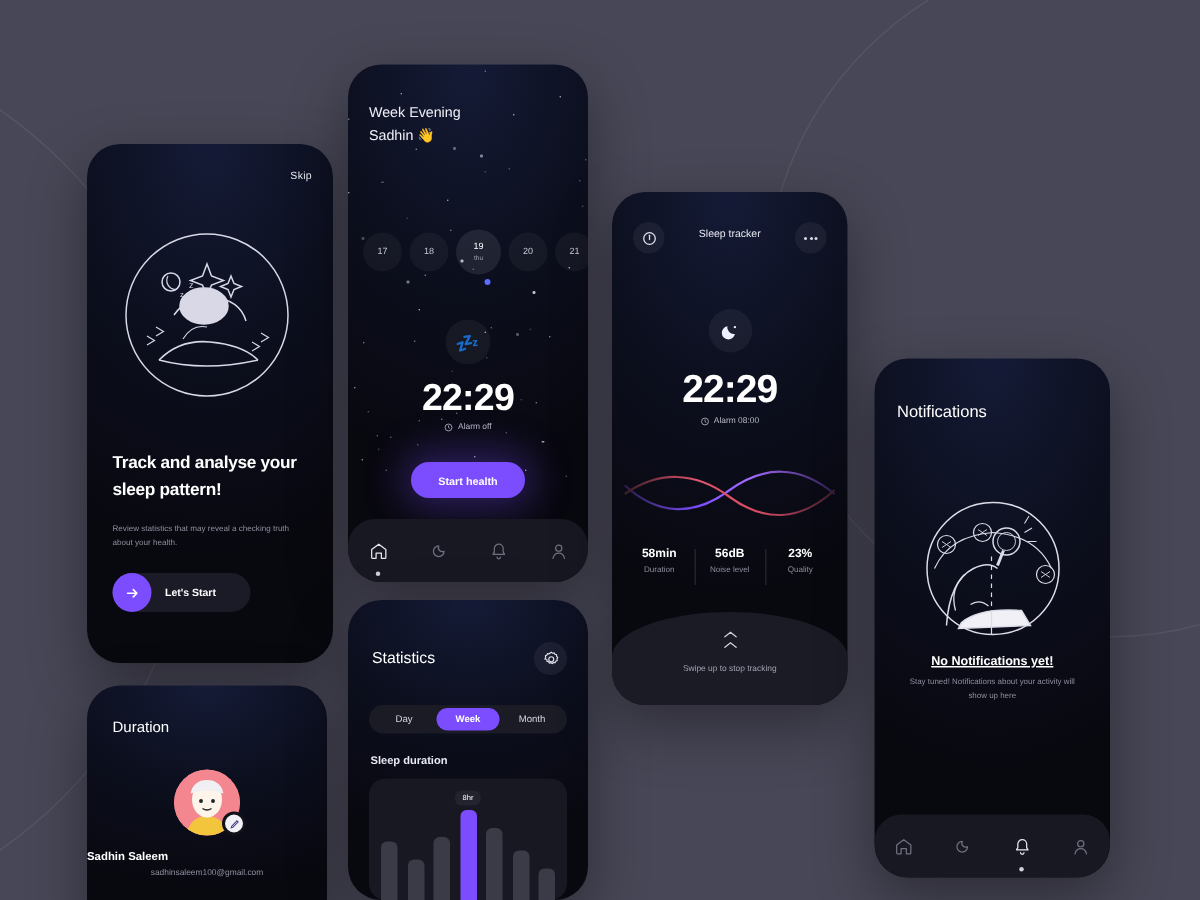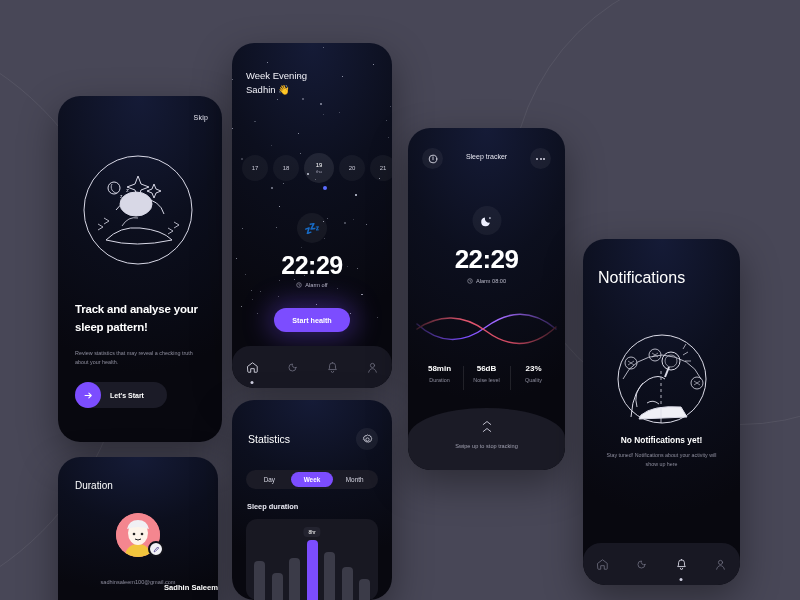--- a/index.html
+++ b/index.html
@@ -44,21 +44,21 @@
   #lets-start-label { margin-left: 9px; font-size: 7px; font-weight: bold; color: #fff; }
 
   
   #screen-profile { left: 58px; top: 457px; width: 160px; height: 170px; }
   #profile-title { position: absolute; left: 17px; top: 23px; font-size: 10px; color: #fff; }
   #profile-avatar-wrap { position: absolute; left: 50%; transform: translateX(-50%); top: 56px; width: 44px; height: 44px; }
   #profile-avatar { width: 44px; height: 44px; border-radius: 50%; background: #f4868f; overflow: hidden; position: relative; }
   #profile-avatar svg { width: 100%; height: 100%; }
   #profile-edit-badge { position: absolute; right: -4px; bottom: 0px; width: 16px; height: 16px; border-radius: 50%; background: #f2f2f6; border: 2px solid #111119; display: flex; align-items: center; justify-content: center; }
   #profile-edit-badge svg { width: 7px; height: 7px; }
-  #profile-name { position: absolute; top: 126px; width: 100%; text-align: right; font-size: 7.6px; font-weight: bold; color: #fff; }
+  #profile-name { position: absolute; top: 109px; width: 100%; text-align: left; font-size: 7.6px; font-weight: bold; color: #fff; }
   #profile-email { position: absolute; top: 122px; width: 100%; text-align: center; font-size: 5.6px; color: #8e8e9e; }
 
   
   #screen-home { left: 232px; top: 43px; width: 160px; height: 345px; }
   #greeting-block { position: absolute; left: 14px; top: 27px; }
   #greeting-line1 { font-size: 9.5px; color: #f0f0f7; }
   #greeting-line2 { font-size: 9.5px; color: #f0f0f7; margin-top: 3px; }
   #date-strip { position: absolute; left: 0; top: 110px; width: 100%; display: flex; align-items: center; gap: 5px; padding-left: 10px; }
   .date-chip { flex: none; width: 26px; height: 26px; border-radius: 50%; background: rgba(255,255,255,.045); display: flex; flex-direction: column; align-items: center; justify-content: center; color: #c9c9d6; font-size: 6px; }
   .date-chip.active { width: 30px; height: 30px; background: rgba(255,255,255,.085); color: #fff; }
@@ -117,24 +117,24 @@
 
   
   #screen-welcome { left: 408px; top: 486px; width: 157px; height: 114px; }
   #welcome-logo { position: absolute; left: 50%; transform: translateX(-50%); top: 18px; width: 32px; height: 32px; }
   #welcome-logo svg { width: 100%; height: 100%; }
   #welcome-title { position: absolute; top: 60px; width: 100%; text-align: center; font-size: 8.6px; font-weight: bold; color: #fff; }
   #welcome-email-label { position: absolute; left: 15px; top: 93px; font-size: 6px; color: #a9a9ba; }
 
   
   #screen-notifications { left: 583px; top: 239px; width: 157px; height: 346px; }
-  #notifications-title { position: absolute; left: 15px; top: 30px; font-size: 16px; color: #fff; }
+  #notifications-title { position: absolute; left: 15px; top: 30px; font-size: 11px; color: #fff; }
   #notifications-illustration { position: absolute; left: 50%; transform: translateX(-50%); top: 78px; width: 118px; height: 118px; }
   #notifications-illustration svg { width: 100%; height: 100%; }
-  #notifications-empty-title { position: absolute; top: 196px; width: 100%; text-align: center; font-size: 8.4px; font-weight: bold; color: #fff; }
+  #notifications-empty-title { position: absolute; top: 196px; width: 100%; text-align: center; font-size: 8.4px; font-weight: bold; color: #fff; text-decoration: underline; }
   #notifications-empty-subtitle { position: absolute; top: 212px; left: 18px; width: 121px; text-align: center; font-size: 5.3px; line-height: 1.7; color: #8e8e9e; }
 </style>
 </head>
 <body>
 
 <div id="stage">
 
   <div class="bg-arc" id="arc-right"></div>
   <div class="bg-arc" id="arc-left"></div>
 

